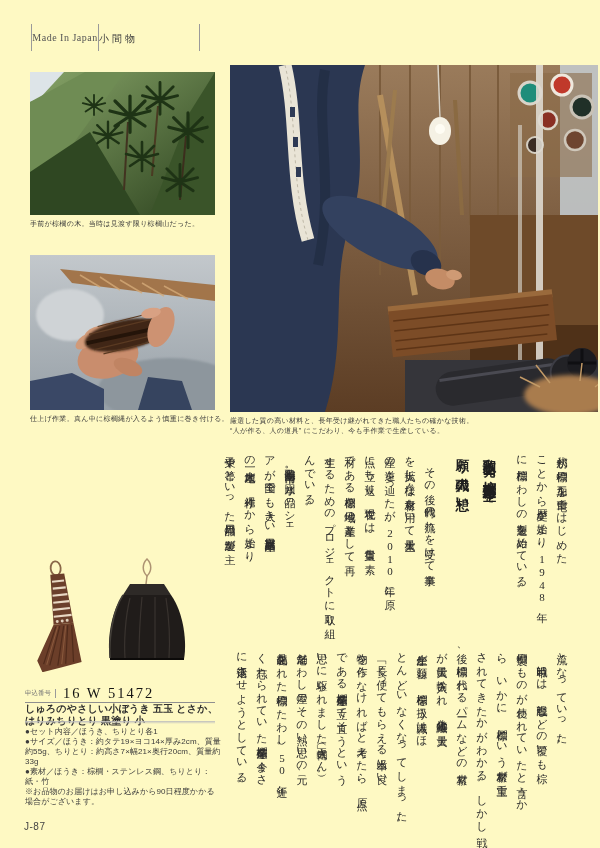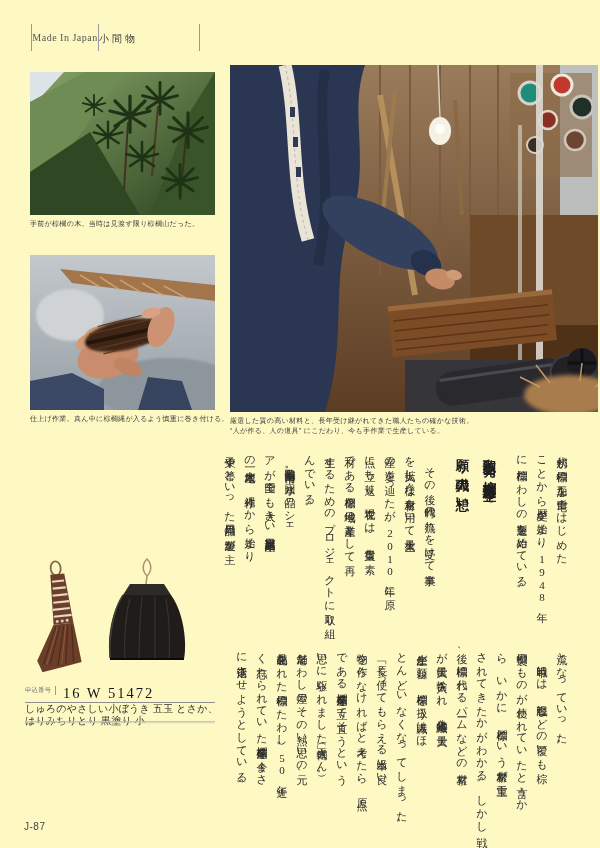--- a/index.html
+++ b/index.html
@@ -30,27 +30,27 @@
   #band-bottom { top:645px; right:28px; height:187px; }
   .vcol { font-size:11px; line-height:20px; letter-spacing:0.6px; white-space:nowrap; }
   .vhl  { font-size:13.5px; line-height:27px; letter-spacing:1.6px; font-weight:bold; color:#1f1f1f; }
   .m-before { margin-block-start:9px; }
   .m-after  { margin-block-end:9px; }
   
   .prod-art { position:absolute; }
   #art-broom   { left:29px;  top:560px; }
   #art-dustpan { left:100px; top:558px; }
   #prod-num-row { position:absolute; left:25px; top:686px; width:190px;
-    border-bottom:1px solid #8f8f8f; padding-bottom:2px; display:flex; align-items:flex-start; }
+    border-bottom:1px solid #8f8f8f; padding-bottom:2px; display:flex; align-items:center; }
   .order-label { font-size:6.5px; color:#777; border-right:1px solid #9a9a9a;
     padding:0 4px 1px 0; margin-right:7px; line-height:8px; }
   .order-number { font-family:"Liberation Serif", serif; font-size:14.5px; letter-spacing:2px;
     color:#141414; line-height:14px; }
   #prod-name { position:absolute; left:25px; top:703px; width:200px;
-    font-size:10px; line-height:11.5px; color:#2e2e2e; letter-spacing:0.2px; }
+    font-size:10px; line-height:11.5px; color:#2e2e2e; letter-spacing:0.2px;font-weight:bold; }
   #prod-divider { position:absolute; left:25px; top:721px; width:190px; height:3px;
     background:linear-gradient(to bottom, #bdbdbd, rgba(189,189,189,0)); }
   #prod-details { position:absolute; left:25px; top:727px; width:197px;
     font-size:8px; line-height:10px; color:#3c3c3c; letter-spacing:0.1px; }
   .detail-item { margin:0; }
   #page-num { position:absolute; left:24px; top:821px; font-size:10px; color:#444; letter-spacing:0.5px; }
 </style>
 </head>
 <body>
 
@@ -258,15 +258,21 @@
 
   <div id="prod-num-row">
     <span class="order-label">申込番号</span>
     <span class="order-number">16 W 51472</span>
   </div>
   <div id="prod-name">
     <div>しゅろのやさしい小ぼうき 五玉 とさか、</div>
     <div>はりみちりとり 黒塗り 小</div>
   </div>
   <div id="prod-divider"></div>
+  <div id="prod-details">
+    <p class="detail-item">●セット内容／ほうき、ちりとり各1</p>
+    <p class="detail-item">●サイズ／ほうき：約タテ19×ヨコ14×厚み2cm、質量約55g、ちりとり：約高さ7×幅21×奥行20cm、質量約33g</p>
+    <p class="detail-item">●素材／ほうき：棕櫚・ステンレス鋼、ちりとり：紙・竹</p>
+    <p class="detail-item">※お品物のお届けはお申し込みから90日程度かかる場合がございます。</p>
+  </div>
 
   <div id="page-num">J-87</div>
 </div>
 
 </body></html>

